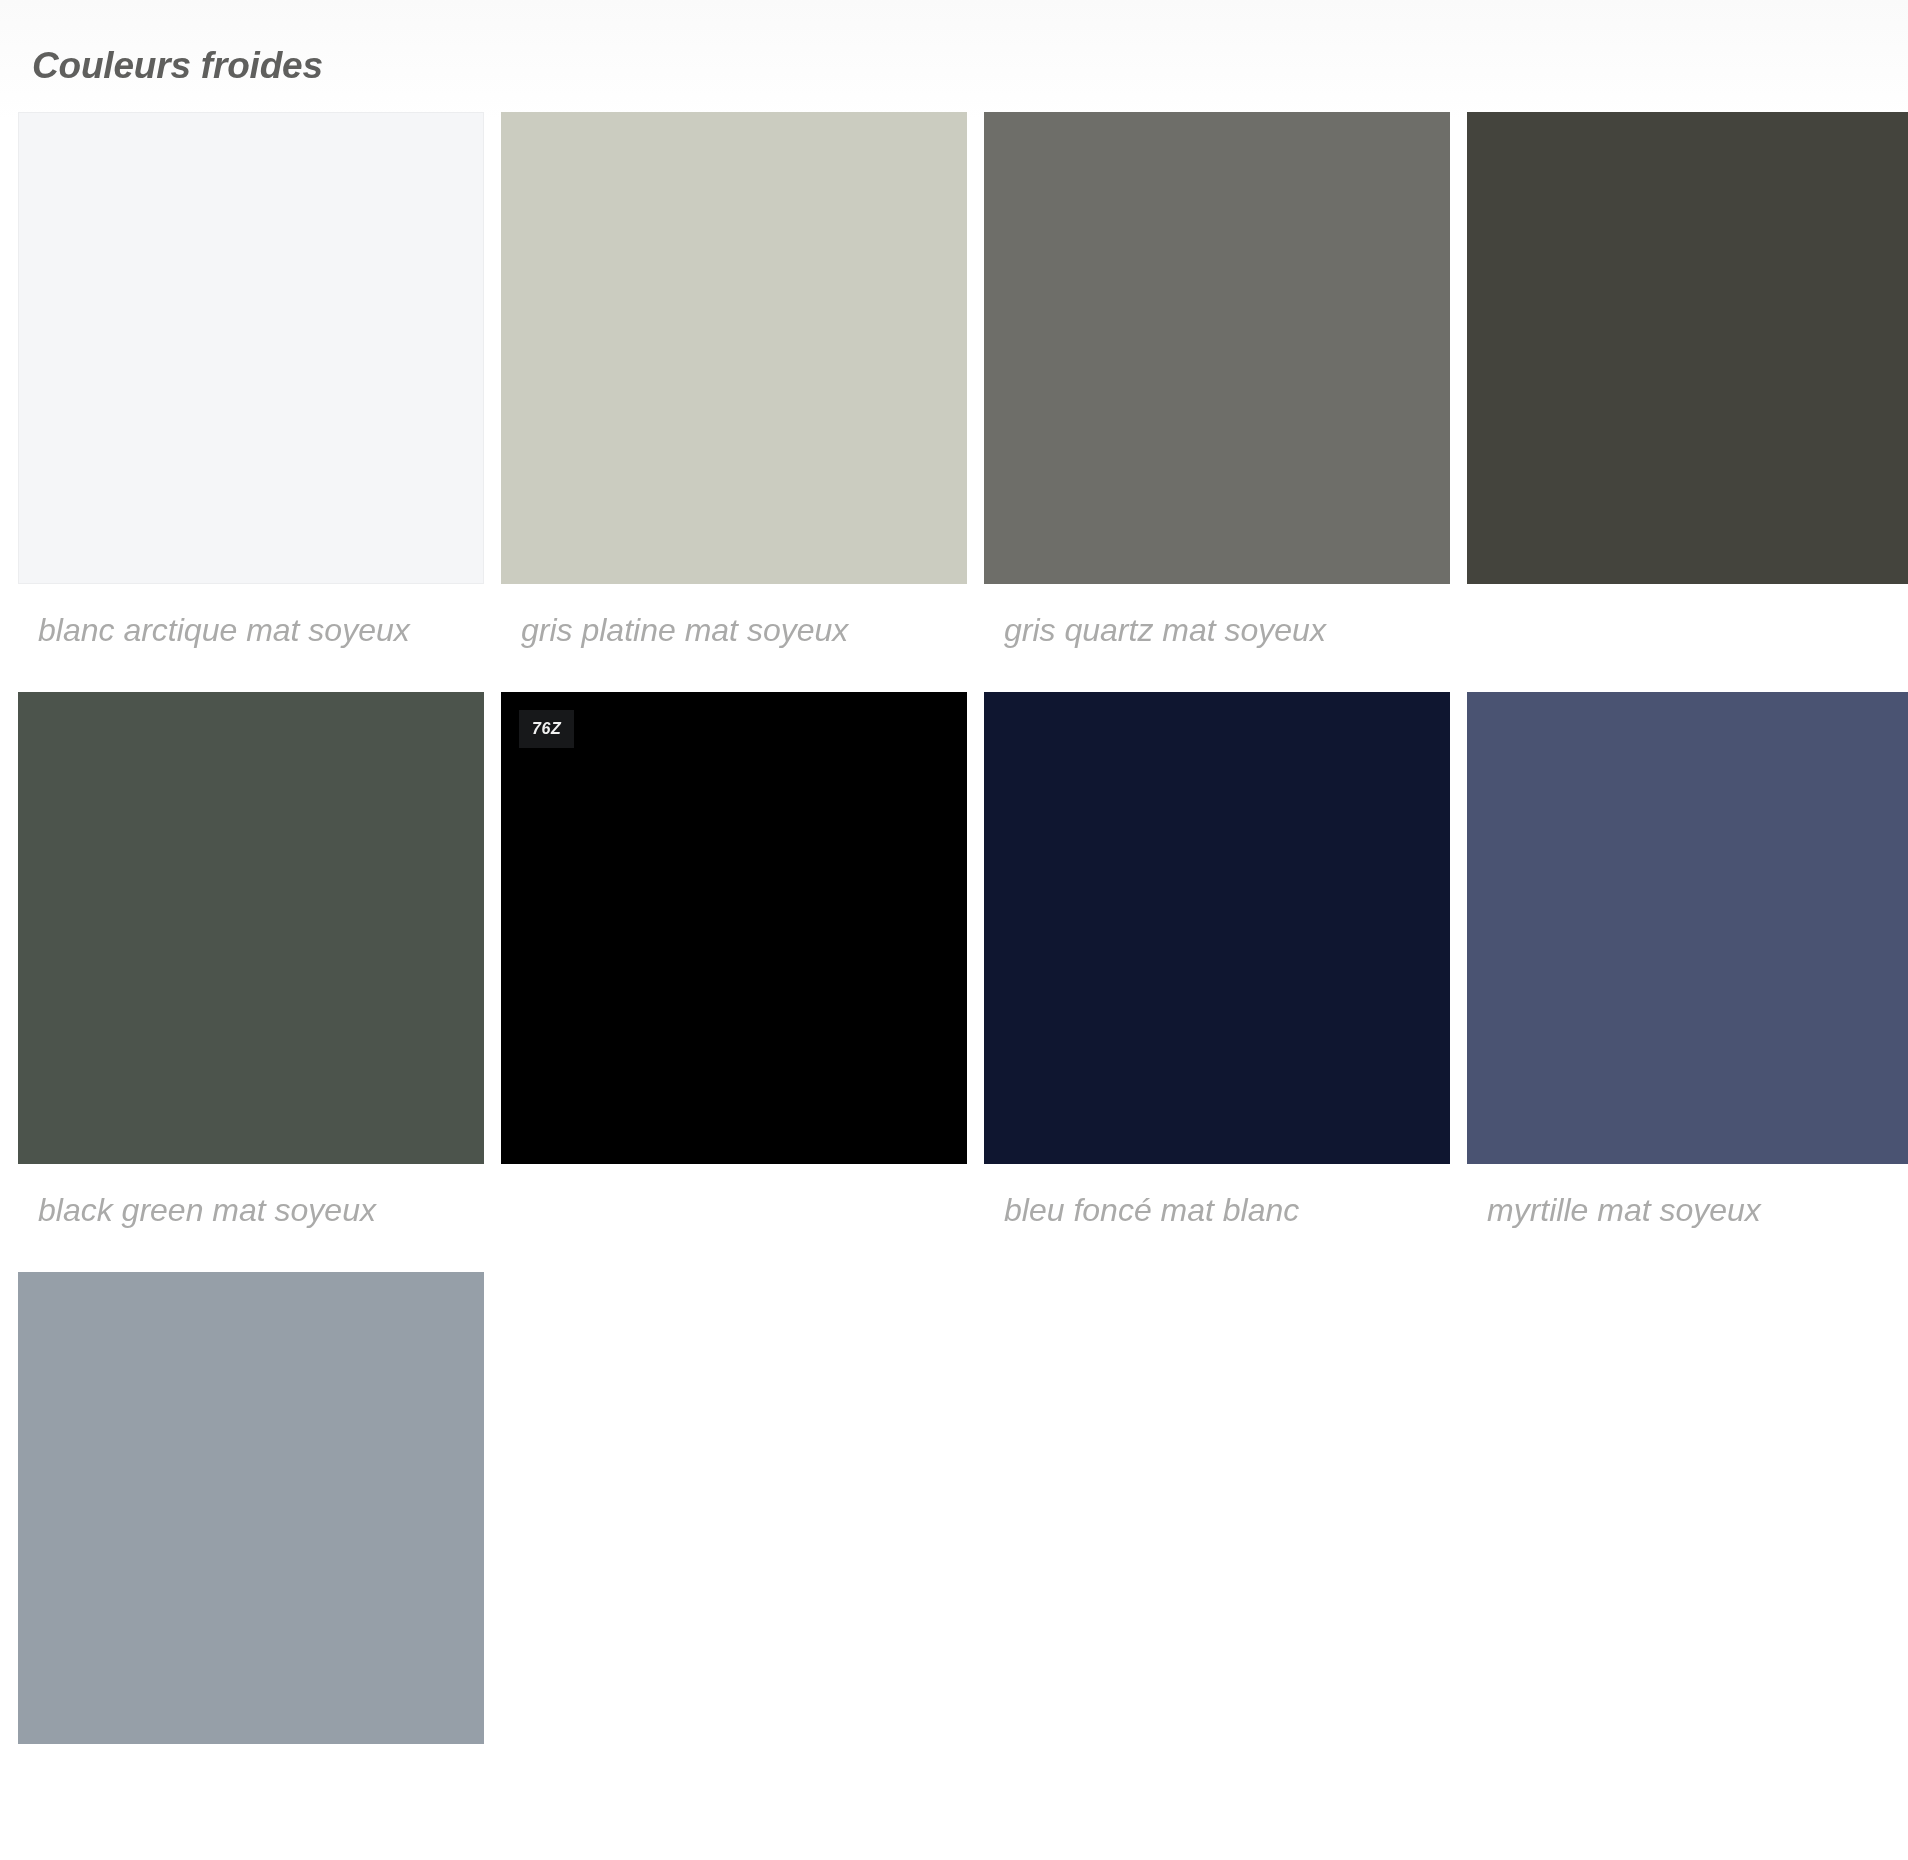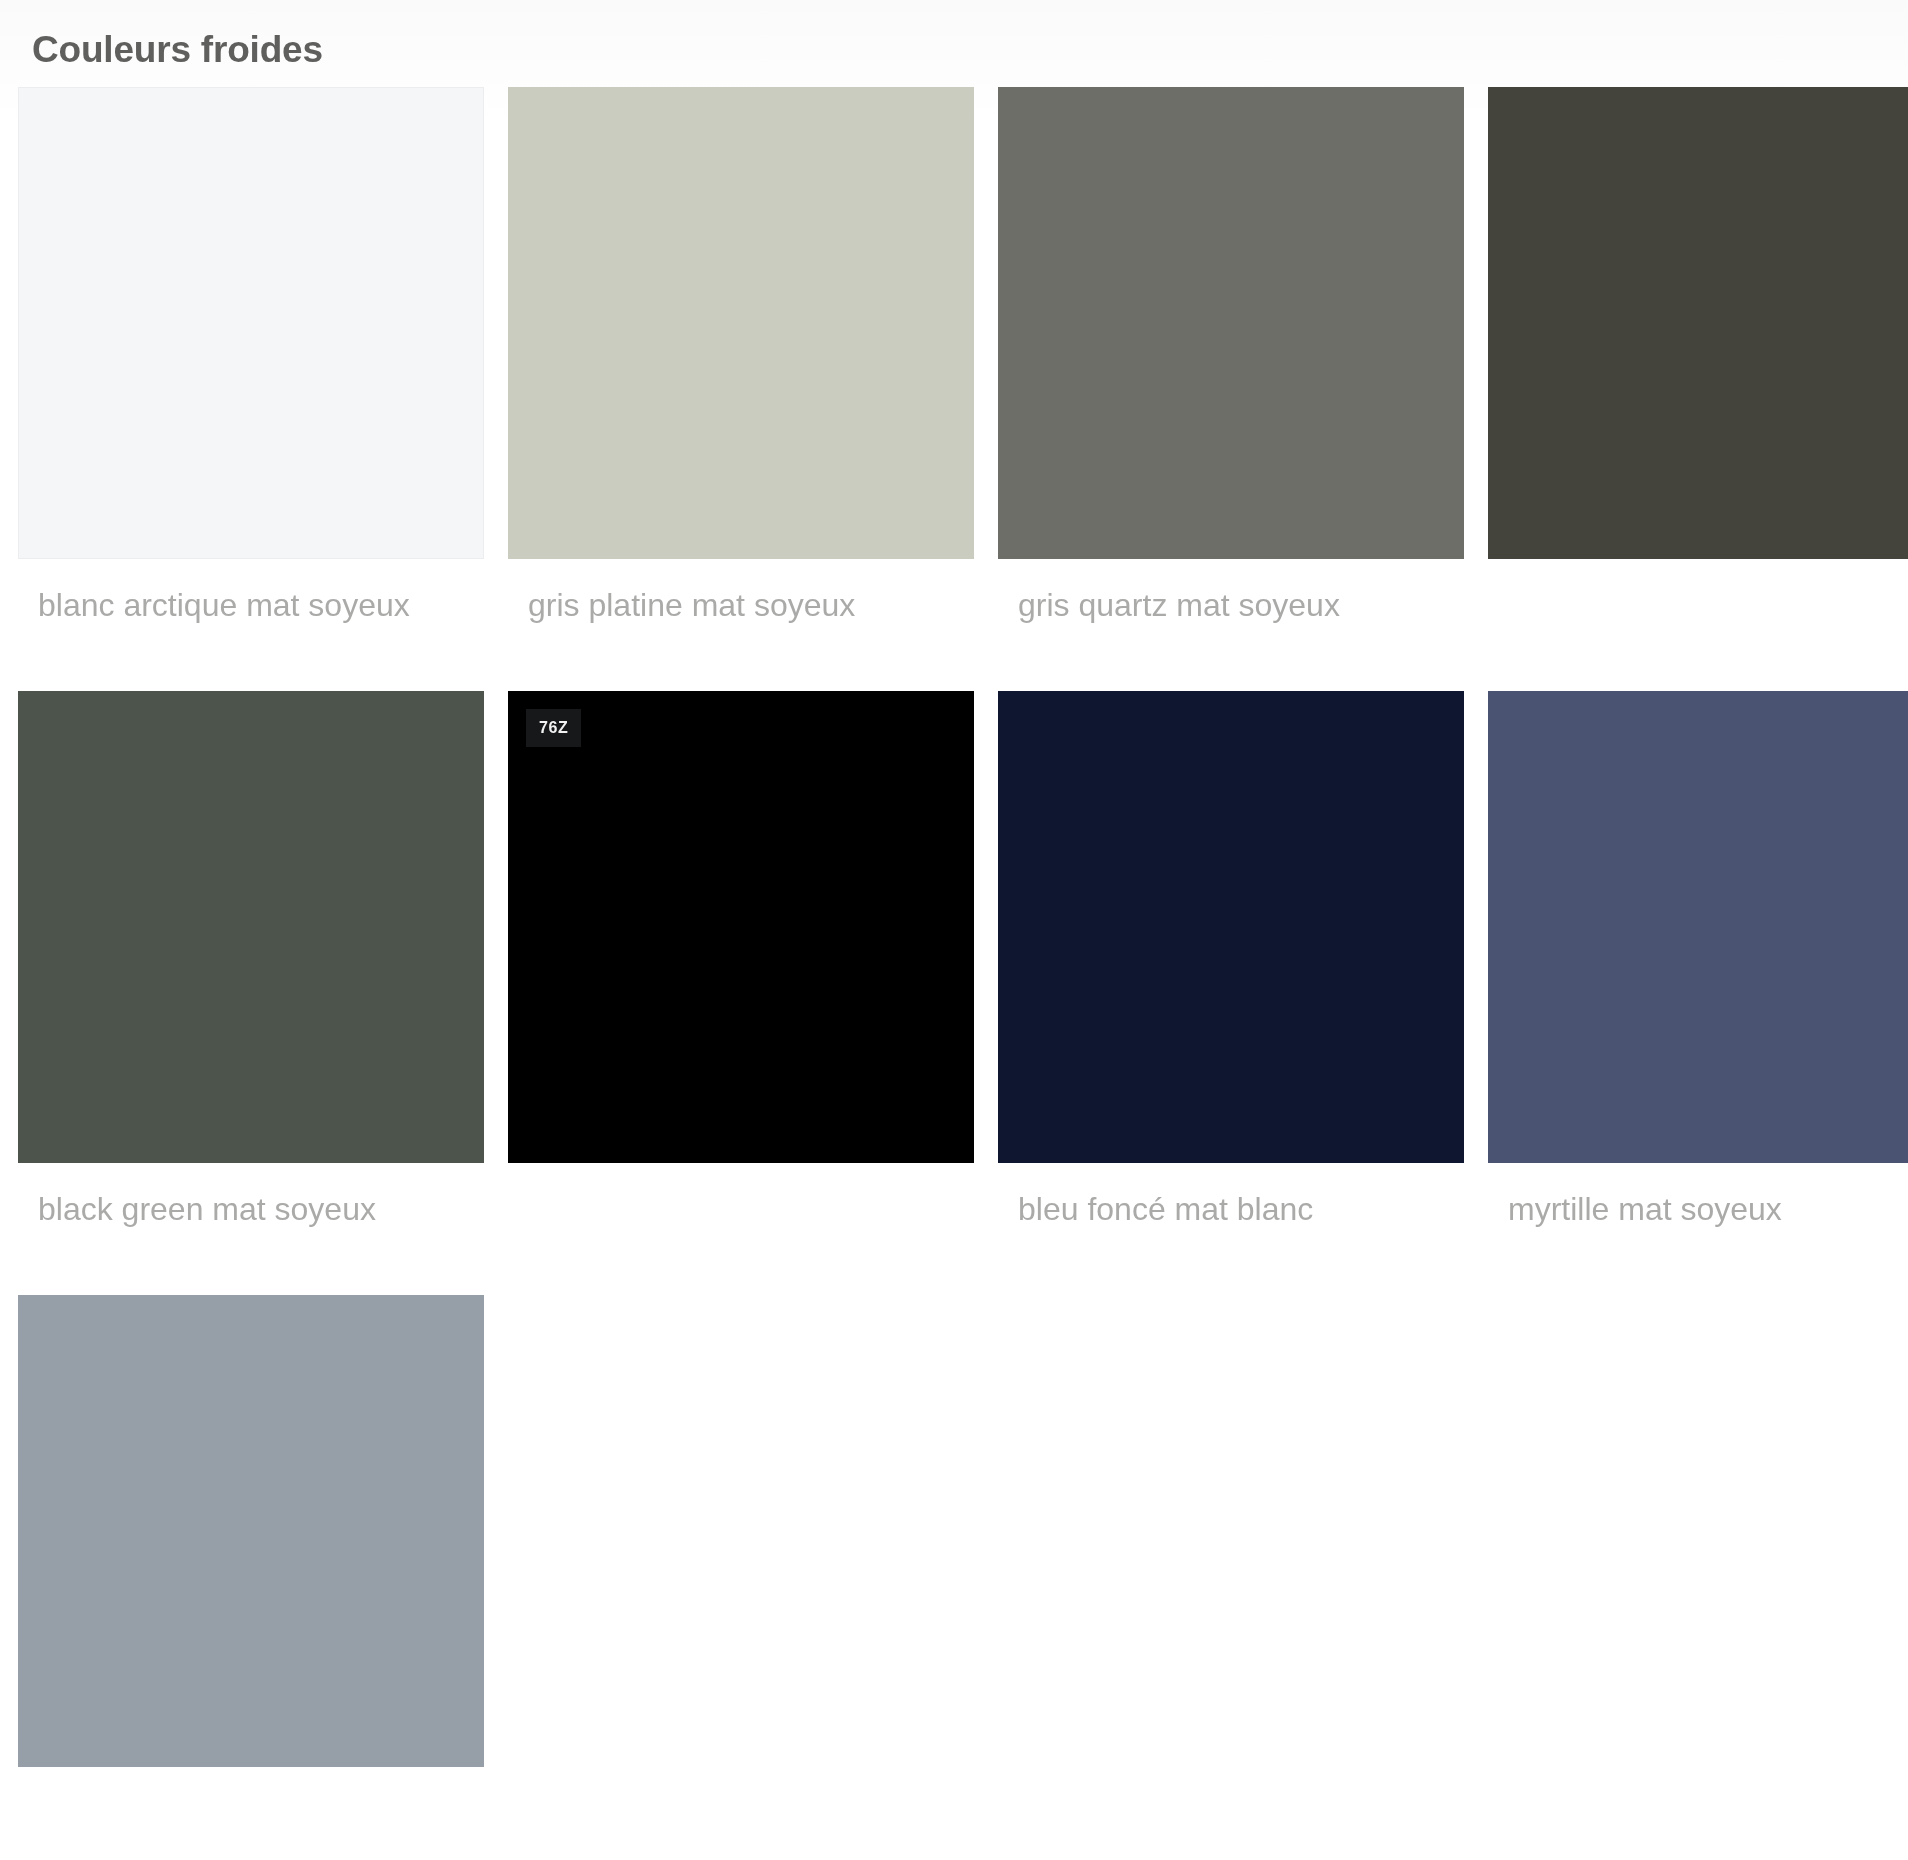--- a/index.html
+++ b/index.html
@@ -13,44 +13,44 @@
     font-family: "Liberation Sans", sans-serif;
     overflow: hidden;
     position: relative;
   }
 
   .page {
     position: relative;
     width: 1908px;
     height: 1860px;
     box-sizing: border-box;
-    padding: 0 18px;
+    padding: 16px 18px;
     background: linear-gradient(180deg, #fafafa 0%, #ffffff 120px);
+    font-style: italic;
   }
 
   .page-title {
     font-size: 37px;
     font-weight: bold;
     color: #5f5f5d;
     letter-spacing: -0.2px;
     margin: 0;
     padding: 20px 0 0 14px;
     height: 60px;
     line-height: 60px;
     white-space: nowrap;
   }
 
   .swatch-grid {
     display: grid;
     grid-template-columns: repeat(4, 466px);
     column-gap: 17px;
     row-gap: 0;
-    margin-top: 7px;
+    margin-top: 16px;
     padding-left: 0px;
-    gap: 24px;
   }
 
   .swatch-cell {
     width: 466px;
     display: flex;
     flex-direction: column;
     align-items: stretch;
   }
 
   .swatch-chip {

